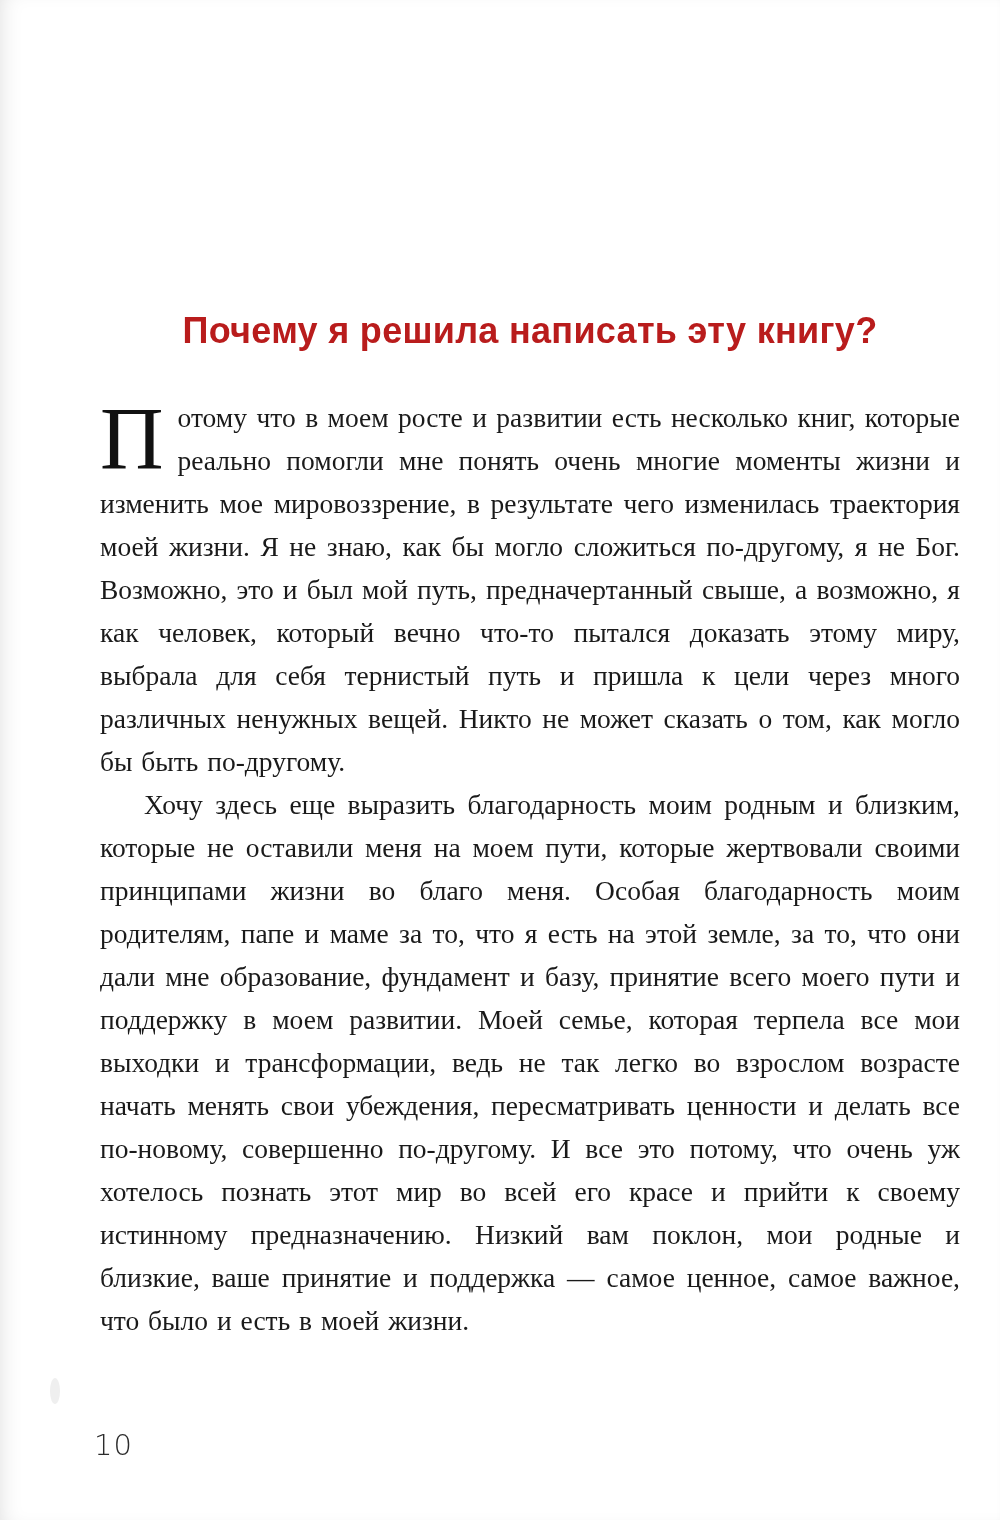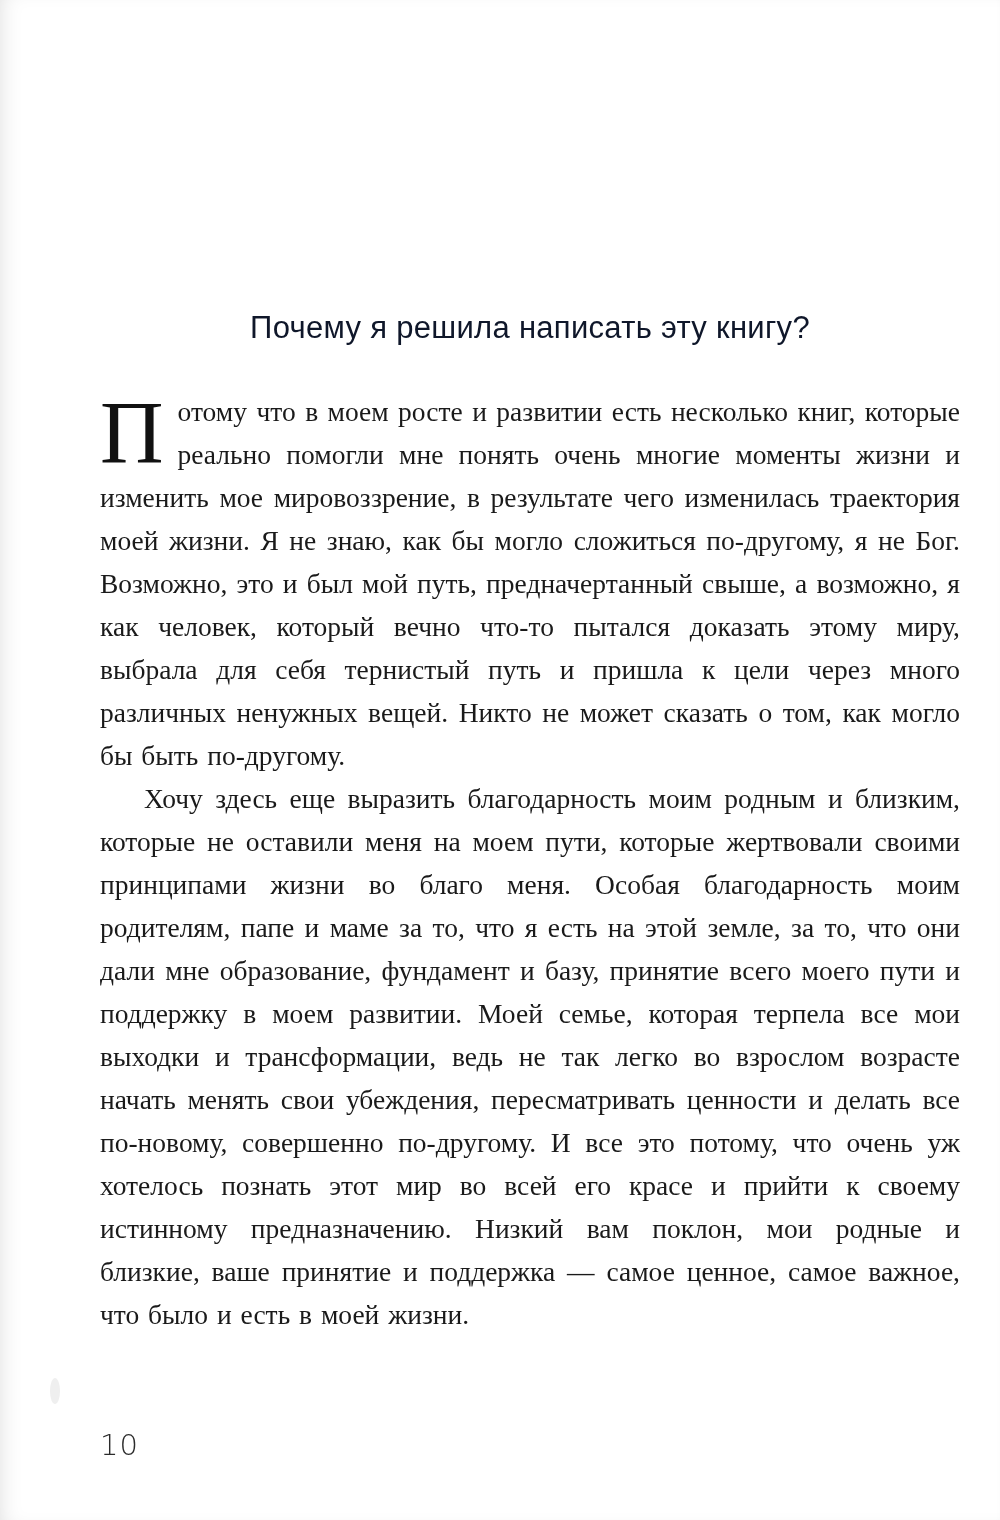--- a/index.html
+++ b/index.html
@@ -20,25 +20,25 @@
   }
   .content{
     position:absolute;
     left:100px;
     width:860px;
     top:310px;
   }
   .chapter-title{
     margin:0 0 44px 0;
     font-family:"Liberation Sans", sans-serif;
-    font-weight:normal;
-    font-size:31px;
+    font-weight:bold;
+    font-size:36px;
     letter-spacing:0.3px;
     text-align:center;
-    color:#0f172a;
+    color:#b91c1c;
   }
   .body-para{
     margin:0;
     font-size:27.5px;
     line-height:43px;
     text-align:justify;
     text-justify:inter-word;
     word-spacing:2px;
     color:#1a1a1a;
   }
@@ -49,21 +49,21 @@
     float:left;
     font-family:"Liberation Serif", serif;
     font-size:88px;
     line-height:80px;
     height:82px;
     margin:3px 14px 0 0;
     color:#111111;
   }
   .page-number{
     position:absolute;
-    left:100px;
+    left:94px;
     top:1428px;
     font-family:"DejaVu Sans", sans-serif;
     font-weight:300;
     font-size:29px;
     letter-spacing:1px;
     color:#2b2b2b;
   }
   .scan-smudge{
     position:absolute;
     left:50px;

